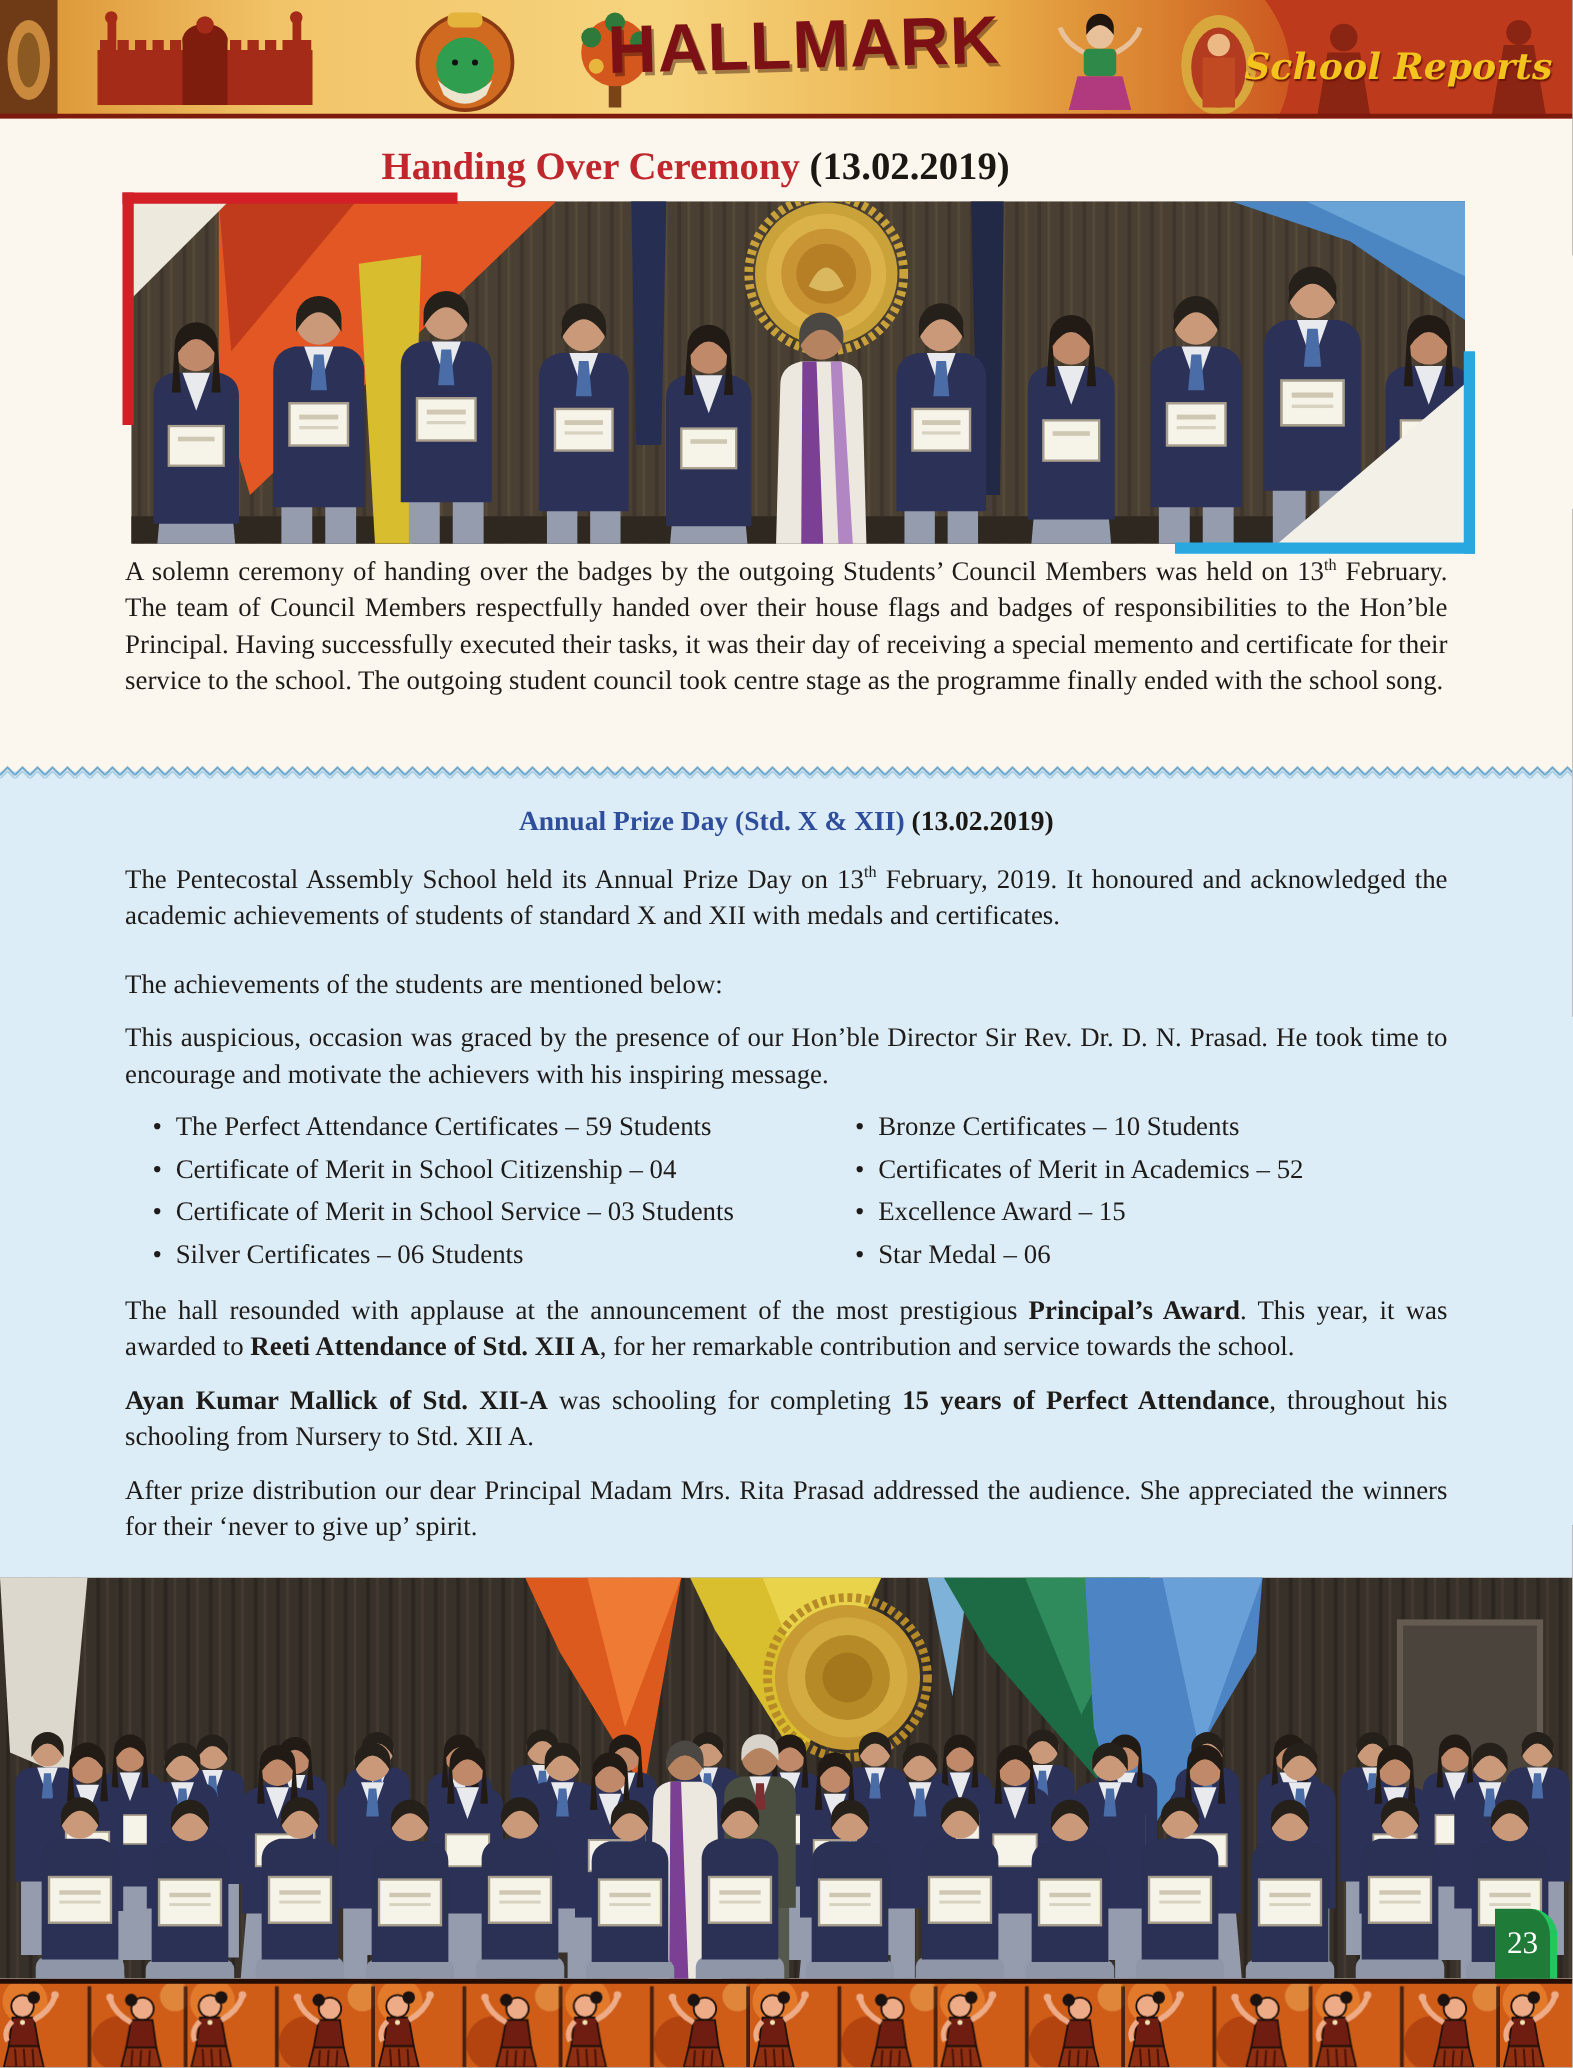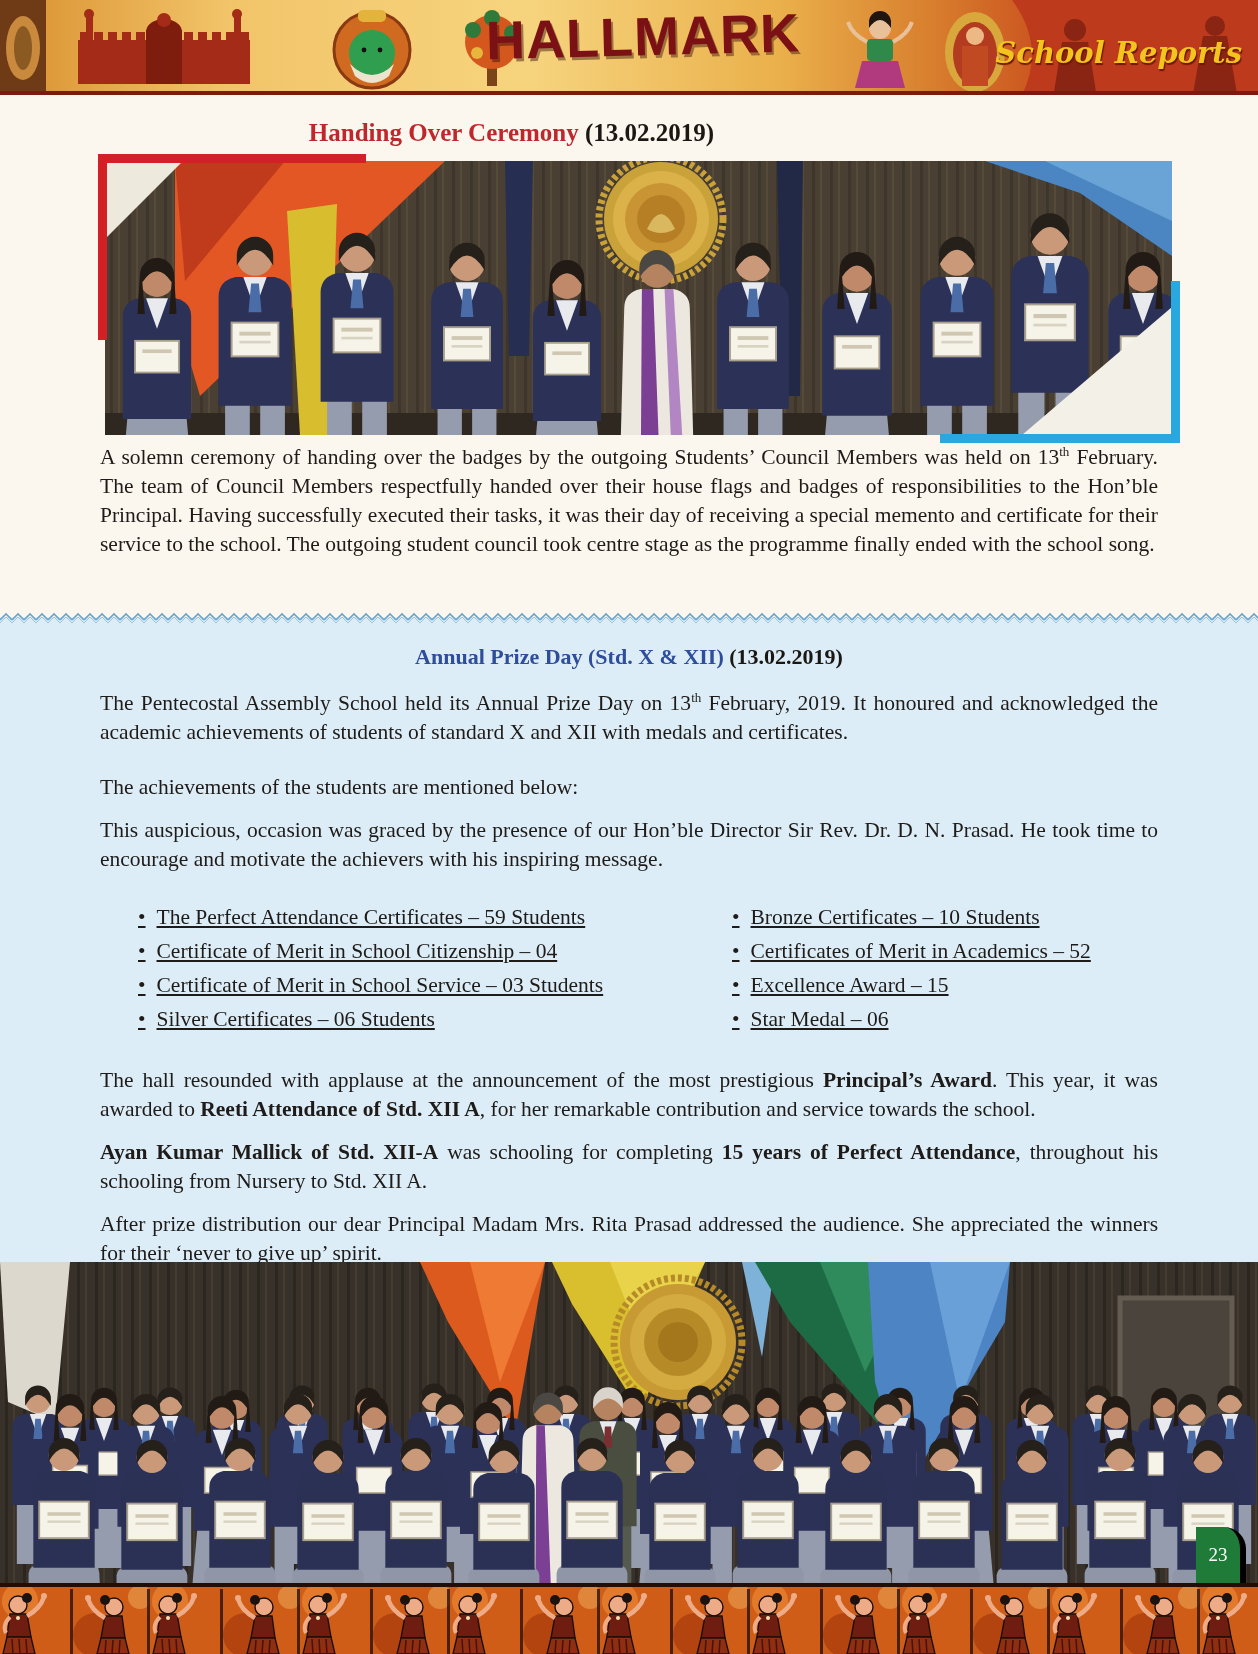--- a/index.html
+++ b/index.html
@@ -13,21 +13,21 @@
     font-family:"Liberation Sans",sans-serif;font-weight:bold;font-size:54px;line-height:60px;
     color:#7c1115;letter-spacing:1px;transform:rotate(-1.5deg);
     text-shadow:2px 3px 0 rgba(55,16,10,.45);}
   .school-reports{position:absolute;right:16px;top:36px;
     font-family:"DejaVu Serif",serif;font-style:italic;font-weight:bold;font-size:29px;
     color:#f2c41d;text-shadow:1px 2px 1px #6e1509;}
 
   
   .sec1{position:absolute;top:95px;left:0;width:1258px;height:522px;background:#fbf7ee;}
   .h1{position:absolute;top:20px;left:0;width:1023px;text-align:center;
-      font-size:25px;font-weight:bold;line-height:36px;}
+      font-size:31px;font-weight:bold;line-height:36px;padding-left:45px;}
   .h1 .red{color:#c0272d;}
   .h1 .blk{color:#1b1814;}
 
   .photo1wrap{position:absolute;top:66px;left:105px;width:1067px;height:274px;}
   .photo1wrap svg{position:absolute;top:0;left:0;}
   .fold-tl{position:absolute;top:0;left:0;width:0;height:0;
     border-top:78px solid #eee9dd;border-right:78px solid transparent;}
   .fold-br{position:absolute;bottom:0;right:0;width:0;height:0;
     border-bottom:128px solid #f3f0e7;border-left:150px solid transparent;}
   .bar-red-top{position:absolute;top:-7px;left:-7px;width:268px;height:9px;background:#d31f26;}
@@ -42,35 +42,35 @@
   
   .sec2{position:absolute;top:617px;left:0;width:1258px;height:645px;background:#dcedf7;
         box-sizing:border-box;padding:10px 100px 0 100px;}
   .wave{position:absolute;top:-6px;left:0;width:1258px;height:12px;}
   .h2{margin:12px 0 0 0;text-align:center;font-size:22px;font-weight:bold;line-height:36px;}
   .h2 .blu{color:#2e4d9b;}
   .h2 .blk{color:#1b1814;}
   .sec2 p.para{margin-top:14px;}
   .sec2 p.mt{margin-top:26px;}
   .cols{display:flex;margin-top:10px;}
-  .cols ul{list-style:none;margin:16px;padding:0;text-decoration:underline;}
+  .cols ul{list-style:none;margin:0;padding:0;}
   .cols ul.left{width:540px;padding-left:22px;}
   .cols ul.right{flex:1;padding-left:22px;}
   .cols li{font-size:21.5px;line-height:34px;}
   .cols li::before{content:"•";margin-right:11px;}
   b{font-weight:bold;}
 
   
   .photo2{position:absolute;top:1262px;left:0;width:1258px;height:321px;}
   .footer{position:absolute;top:1583px;left:0;width:1258px;height:71px;}
 
   .badge{position:absolute;top:1527px;left:1196px;width:44px;height:56px;
-    background:#1f7b38;border-right:6px solid #000000;border-radius:0 22px 0 0;
+    background:#1f7b38;border-right:6px solid #22c55e;border-radius:0 22px 0 0;
     display:flex;align-items:center;justify-content:center;
-    color:#ffffff;font-size:19px;font-family:"Liberation Serif",serif;}
+    color:#ffffff;font-size:25px;font-family:"Liberation Serif",serif;}
 </style>
 </head>
 <body>
 
 <div id="page">
 
   <div class="banner">
     <svg width="1258" height="95" viewBox="0 0 1258 95" preserveAspectRatio="none">
       <defs>
         <linearGradient id="bbg" x1="0" y1="0" x2="1" y2="0">

